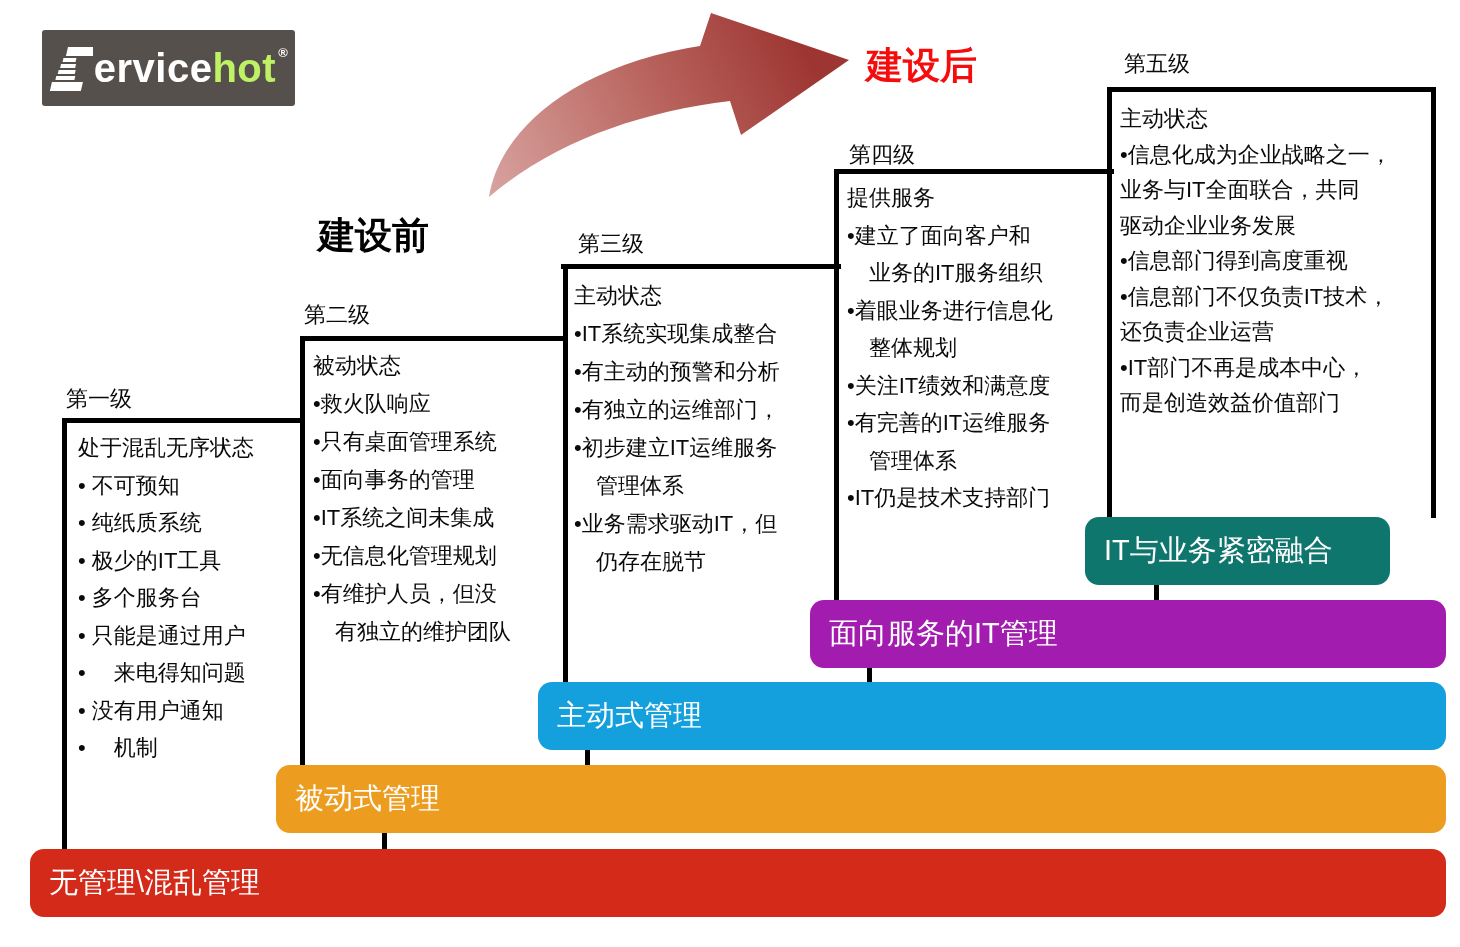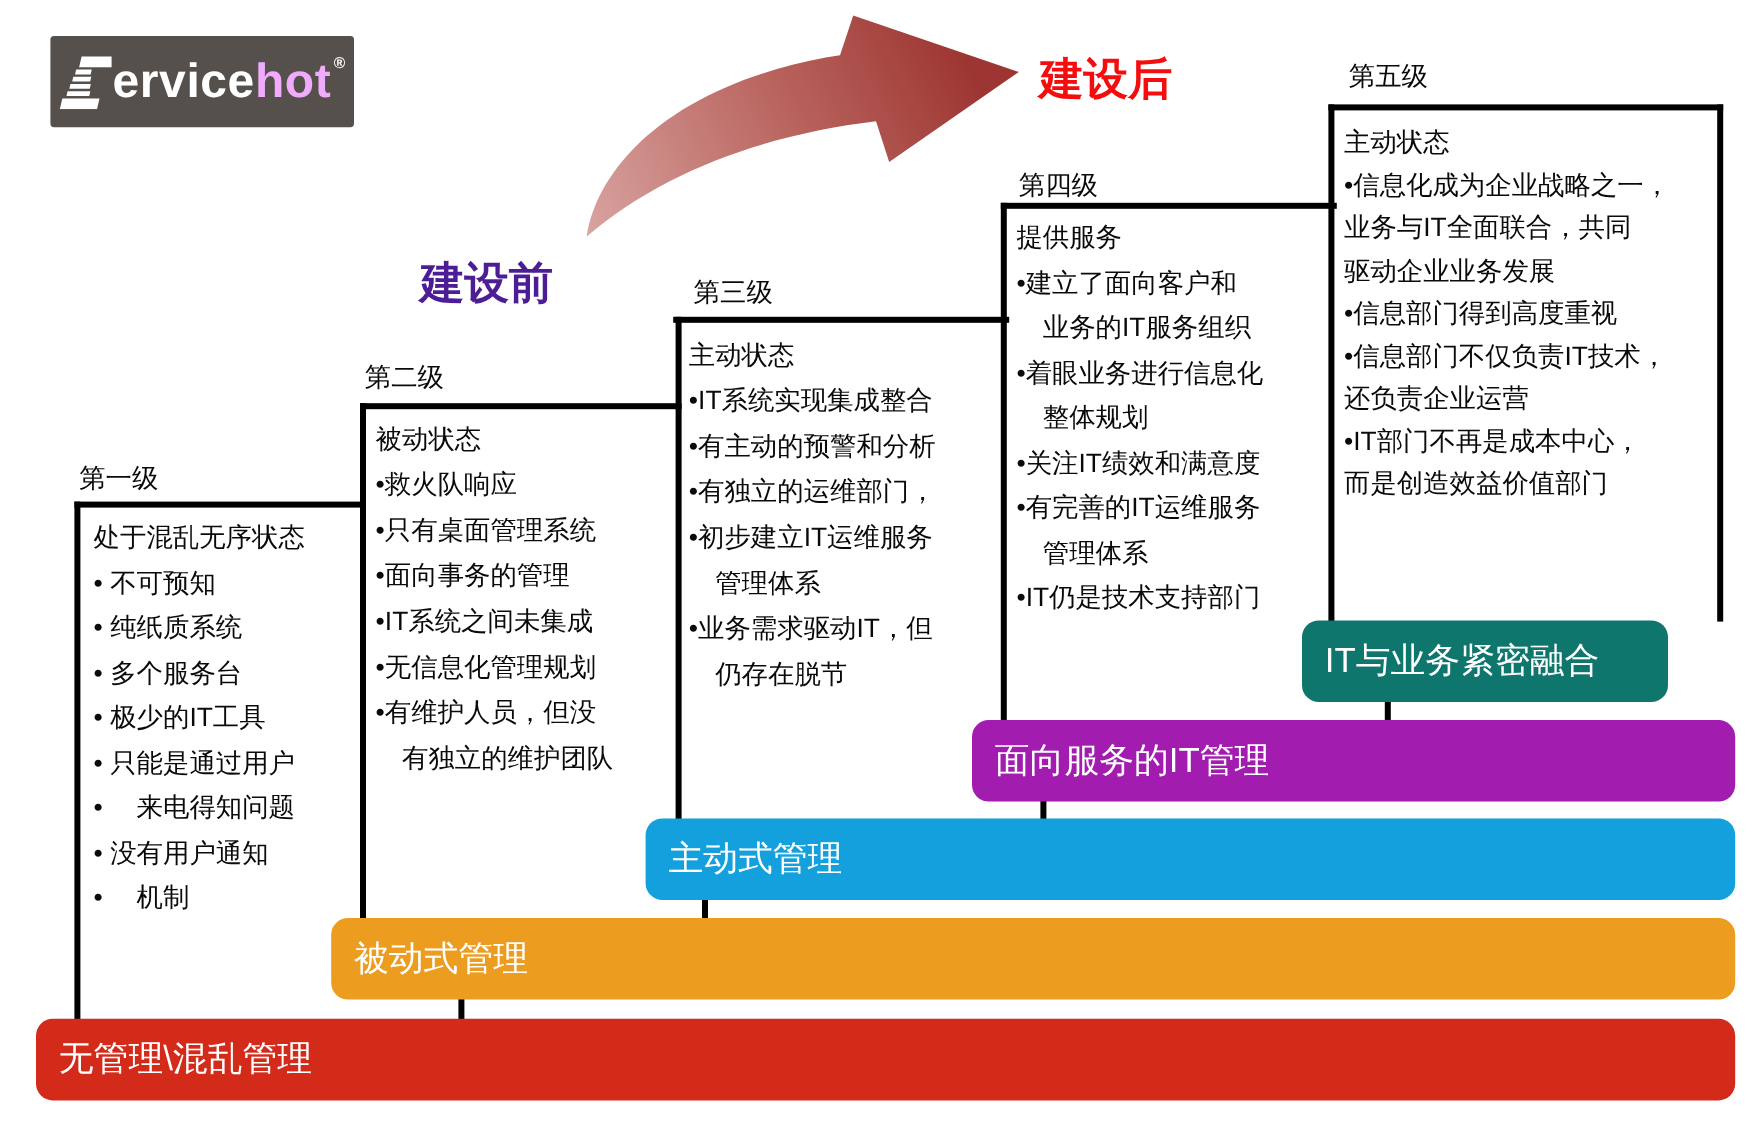--- a/index.html
+++ b/index.html
@@ -47,26 +47,26 @@
         <rect x="10" y="0" width="28" height="9"></rect>
         <rect x="8" y="11" width="13" height="4"></rect>
         <rect x="7" y="17" width="15" height="4"></rect>
         <rect x="6" y="23" width="17" height="4"></rect>
         <rect x="5" y="29" width="19" height="4"></rect>
         <rect x="2" y="35" width="31" height="9"></rect>
       </g>
     </svg>
     <span class="logo-text">
         <span>ervice</span>
-        <span style="color: #f0abfc;">hot</span>
+        <span style="color: #bef264;">hot</span>
         <span class="logo-reg">®</span>
       </span>
   </div>
 
-  <div class="ann ann-before" style="color: #4c1d95; margin-left: 32px;">建设前</div>
+  <div class="ann ann-before" style="color: #000000;">建设前</div>
   <div class="ann ann-after" style="color: rgb(245, 13, 13);">建设后</div>
 
   <svg class="arrow-svg" viewBox="430 0 440 210">
     <defs>
       <linearGradient id="ag" gradientUnits="userSpaceOnUse" x1="487" y1="196" x2="800" y2="40">
         <stop offset="0" stop-color="#D8A4A1"></stop>
         <stop offset="0.55" stop-color="#BA655F"></stop>
         <stop offset="1" stop-color="#9D3633"></stop>
       </linearGradient>
     </defs>
@@ -101,22 +101,22 @@
 
   <div class="stub" style="left:382px;top:830px;height:22px;"></div>
   <div class="stub" style="left:585px;top:747px;height:21px;"></div>
   <div class="stub" style="left:867px;top:665px;height:20px;"></div>
   <div class="stub" style="left:1154px;top:582px;height:21px;"></div>
 
   <div class="box-text lh375" style="left:78px;top:429px;">
     <div>处于混乱无序状态</div>
     <div>• 不可预知</div>
     <div>• 纯纸质系统</div>
+    <div>• 极少的IT工具</div>
     <div>• 多个服务台</div>
-    <div>• 极少的IT工具</div>
     <div>• 只能是通过用户</div>
     <div>•　 来电得知问题</div>
     <div>• 没有用户通知</div>
     <div>•　 机制</div>
   </div>
 
   <div class="box-text lh38" style="left:313px;top:347px;">
     <div>被动状态</div>
     <div>•救火队响应</div>
     <div>•只有桌面管理系统</div>

